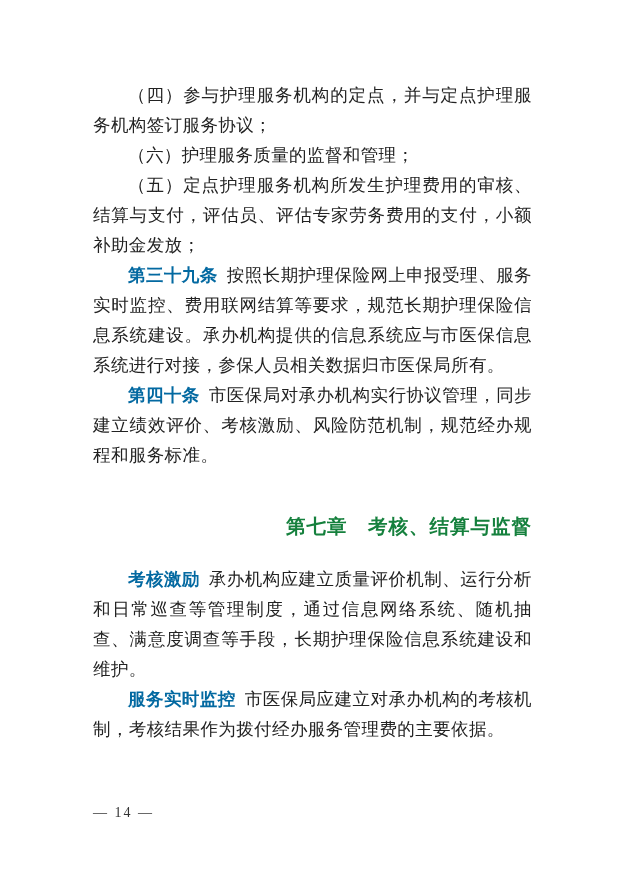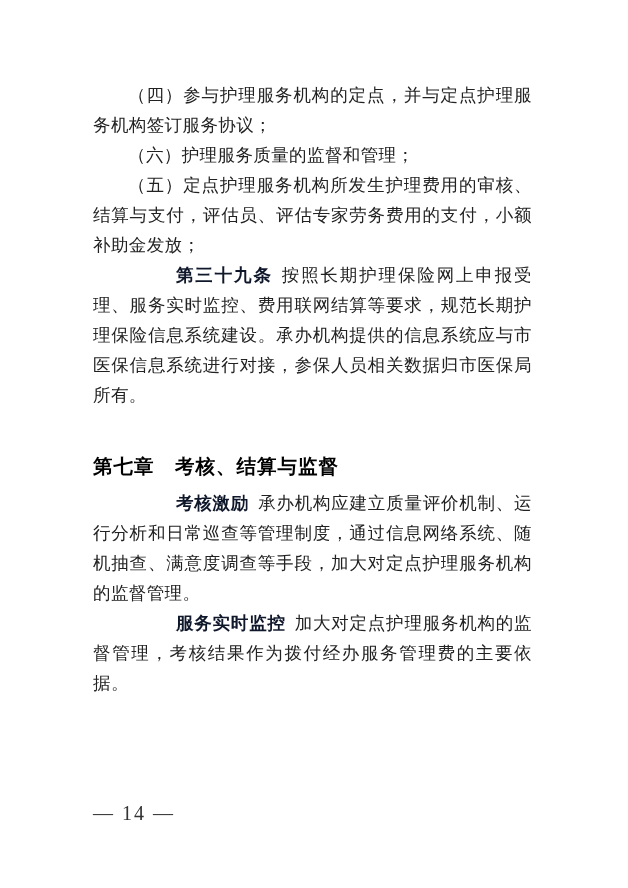--- a/index.html
+++ b/index.html
@@ -29,38 +29,37 @@
     text-align: justify;
     text-justify: inter-character;
     text-indent: 2em;
     letter-spacing: 0.4px;
     word-break: break-all;
   }
   .lead {
     font-family: Liberation Serif, serif;
     font-weight: 700;
     margin-right: 9px;
-    color: #0f172a;
-    margin-left: 48px;
+    color: #0369a1;
   }
   .chapter {
-    margin: 40px 0 6px 0;
+    margin: 40px 0 22px 0;
     font-family: "Liberation Sans", "DejaVu Sans", sans-serif;
     font-weight: 700;
     font-size: 19.5px;
     line-height: 32px;
-    text-align: left;
+    text-align: right;
     letter-spacing: 1px;
-    color: #000000;
+    color: #15803d;
   }
   .footer {
     position: absolute;
     left: 93px;
     top: 803px;
-    font-size: 20px;
+    font-size: 14px;
     line-height: 20px;
     letter-spacing: 2px;
     color: #333333;
   }
 </style>
 </head>
 <body>
 
 <div class="page">
   <div class="content">
@@ -68,23 +67,24 @@
     <p class="para"><span>（四）参与护理服务机构的定点，并与定点护理服务机构签订服务协议；</span></p>
 
     <p class="para"><span>（六）护理服务质量的监督和管理；</span></p>
 
     <p class="para"><span>（五）定点护理服务机构所发生护理费用的审核、结算与支付，评估员、评估专家劳务费用的支付，小额补助金发放；</span></p>
 
 
 
     <p class="para"><b class="lead">第三十九条</b><span>按照长期护理保险网上申报受理、服务实时监控、费用联网结算等要求，规范长期护理保险信息系统建设。承办机构提供的信息系统应与市医保信息系统进行对接，参保人员相关数据归市医保局所有。</span></p>
 
+    <p class="para"><b class="lead">第四十条</b><span>市医保局对承办机构实行协议管理，同步建立绩效评价、考核激励、风险防范机制，规范经办规程和服务标准。</span></p>
 
     <h2 class="chapter">第七章　考核、结算与监督</h2>
 
-    <p class="para"><b class="lead">考核激励</b><span>承办机构应建立质量评价机制、运行分析和日常巡查等管理制度，通过信息网络系统、随机抽查、满意度调查等手段，加大对定点护理服务机构的监督管理。</span></p>
+    <p class="para"><b class="lead">考核激励</b><span>承办机构应建立质量评价机制、运行分析和日常巡查等管理制度，通过信息网络系统、随机抽查、满意度调查等手段，长期护理保险信息系统建设和维护。</span></p>
 
-    <p class="para"><b class="lead">服务实时监控</b><span>加大对定点护理服务机构的监督管理，考核结果作为拨付经办服务管理费的主要依据。</span></p>
+    <p class="para"><b class="lead">服务实时监控</b><span>市医保局应建立对承办机构的考核机制，考核结果作为拨付经办服务管理费的主要依据。</span></p>
 
   </div>
 
   <div class="footer">— 14 —</div>
 </div>
 
 </body></html>

